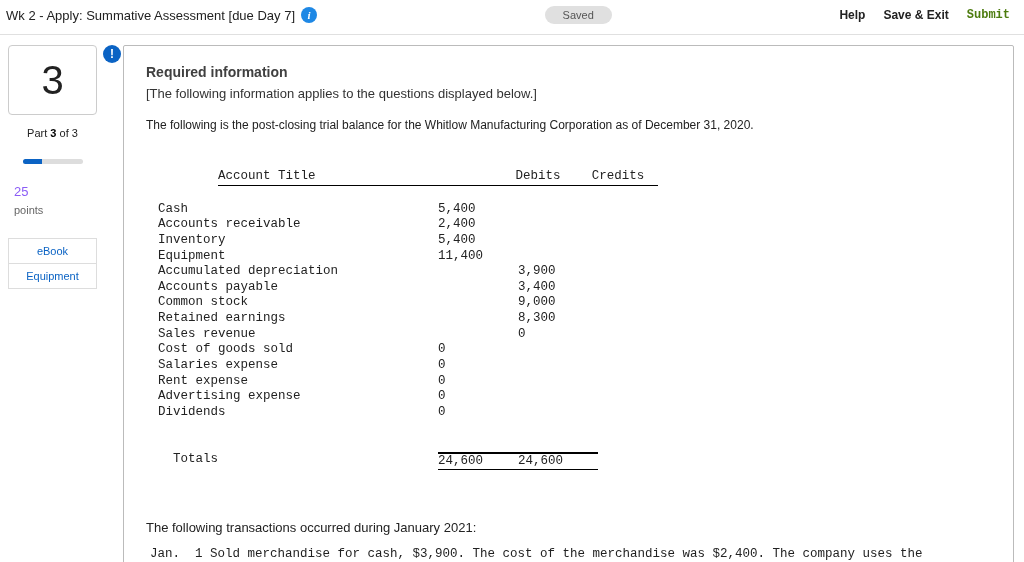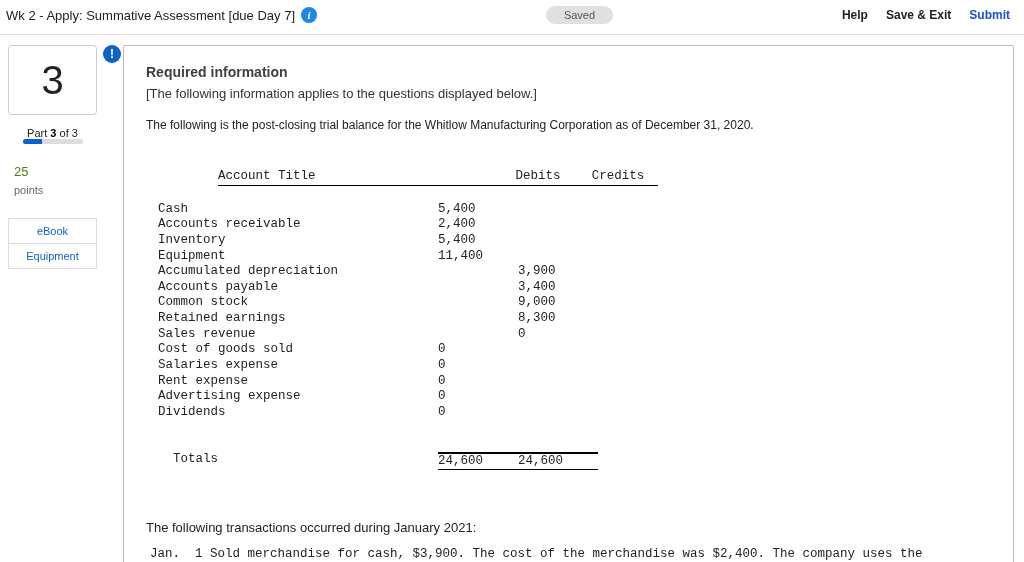--- a/index.html
+++ b/index.html
@@ -4,31 +4,31 @@
 <style>
   * { box-sizing: border-box; margin: 0; padding: 0; }
   body { font-family: Arial, Helvetica, sans-serif; font-size: 13px; color: #222; background: #fff; width: 1024px; }
   .topbar { display: flex; align-items: center; padding: 6px 14px 10px 6px; border-bottom: 1px solid #e0e0e0; }
   .assign-title { font-size: 13px; color: #222; }
   .info-icon { display: inline-flex; width: 16px; height: 16px; background: #1e88e5; color: #fff; border-radius: 50%; align-items: center; justify-content: center; font-weight: bold; font-size: 11px; margin-left: 6px; font-family: Georgia, serif; font-style: italic; }
   .top-center { flex: 1; display: flex; justify-content: center; }
   .saved-pill { background: #e0e0e0; color: #555; font-size: 11px; padding: 3px 18px; border-radius: 12px; }
   .top-right { display: flex; gap: 18px; align-items: center; font-size: 12px; }
   .top-right > span { font-weight: bold; }
-  .submit { color: #1d4ed8; font-weight: bold; }
+  .submit { color: #4d7c0f; font-weight: bold; font-family: Liberation Mono, monospace; }
   
   .main { display: flex; padding-top: 10px; }
   .left-col { width: 105px; flex-shrink: 0; padding: 0 8px; }
   .qnum-box { border: 1px solid #ccc; border-radius: 4px; height: 70px; display: flex; align-items: center; justify-content: center; font-size: 40px; font-weight: 300; position: relative; margin-bottom: 12px; }
-  .part-indicator { font-size: 11px; text-align: center; margin-bottom: 0; }
+  .part-indicator { font-size: 11px; text-align: center; margin-bottom: 20px; }
   .part-indicator b { color: #000; }
   .progress-bar { width: 60px; height: 5px; background: #ddd; border-radius: 3px; margin: 0 auto 18px; overflow: hidden; }
   .progress-fill { width: 33%; height: 100%; background: #0b63c4; }
   .points { font-size: 11px; color: #666; text-align: left; padding-left: 6px; margin-bottom: 20px; line-height: 1.5; }
-  .points .num { color: #4d7c0f; font-size: 13px; }
+  .points .num { color: #8b5cf6; font-size: 13px; }
   .side-btn { border: 1px solid #ddd; font-size: 11px; color: #0b63c4; padding: 6px 4px; text-align: center; margin-bottom: 0; background: #fff; }
   .side-btn + .side-btn { border-top: none; }
   
   .content { flex: 1; position: relative; padding-left: 18px; }
   .alert-badge { position: absolute; left: -2px; top: 0; width: 18px; height: 18px; background: #0b63c4; color: #fff; border-radius: 50%; display: flex; align-items: center; justify-content: center; font-weight: bold; font-size: 12px; }
   .content-box { border: 1px solid #bbb; border-radius: 2px; padding: 18px 22px; margin-right: 10px; }
   .req-title { color: #404040; font-weight: bold; font-size: 14px; margin-bottom: 6px; }
   .applies { color: #333; font-size: 13px; margin-bottom: 16px; }
   .intro { font-size: 12px; margin-bottom: 20px; line-height: 1.4; }
   

